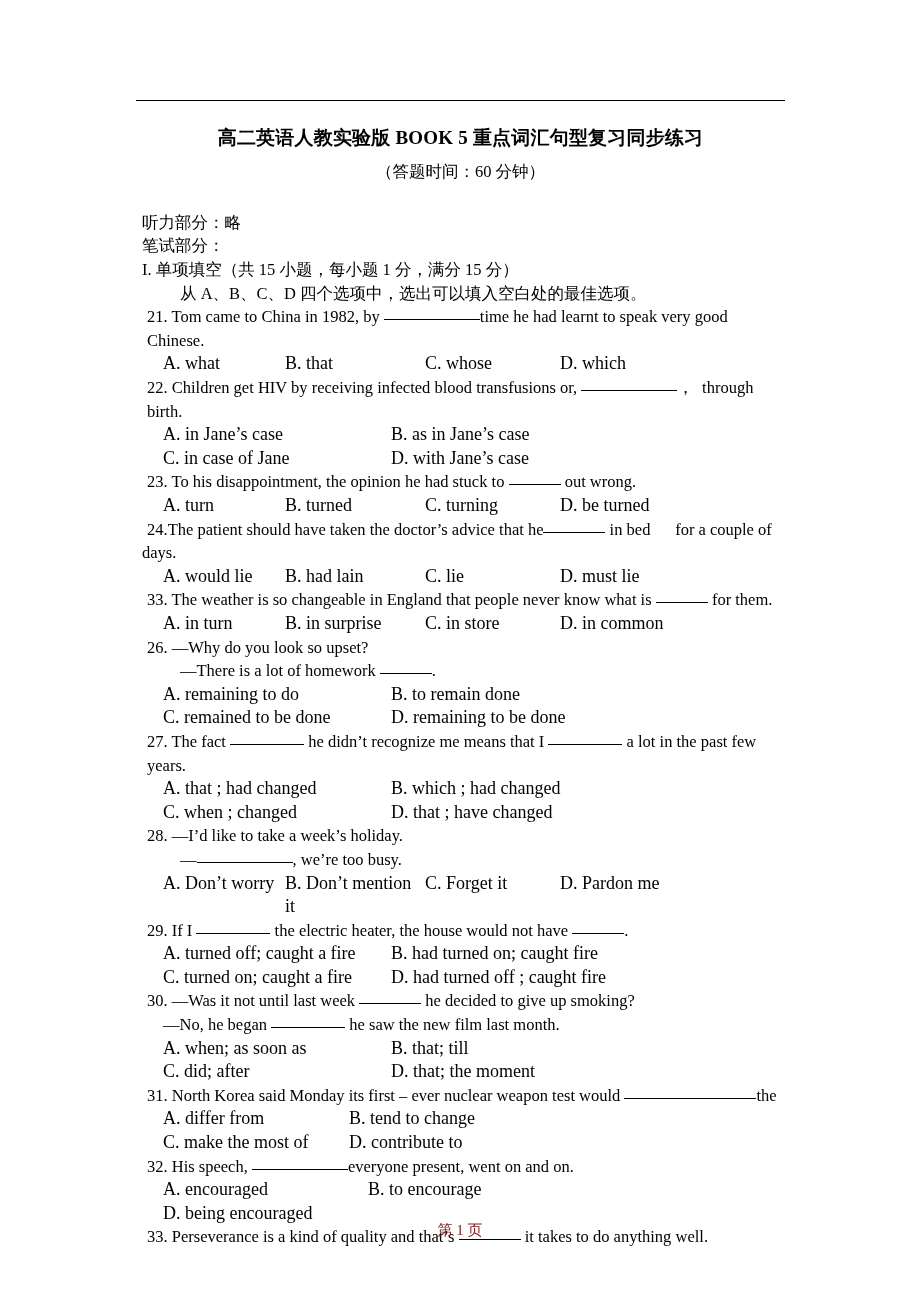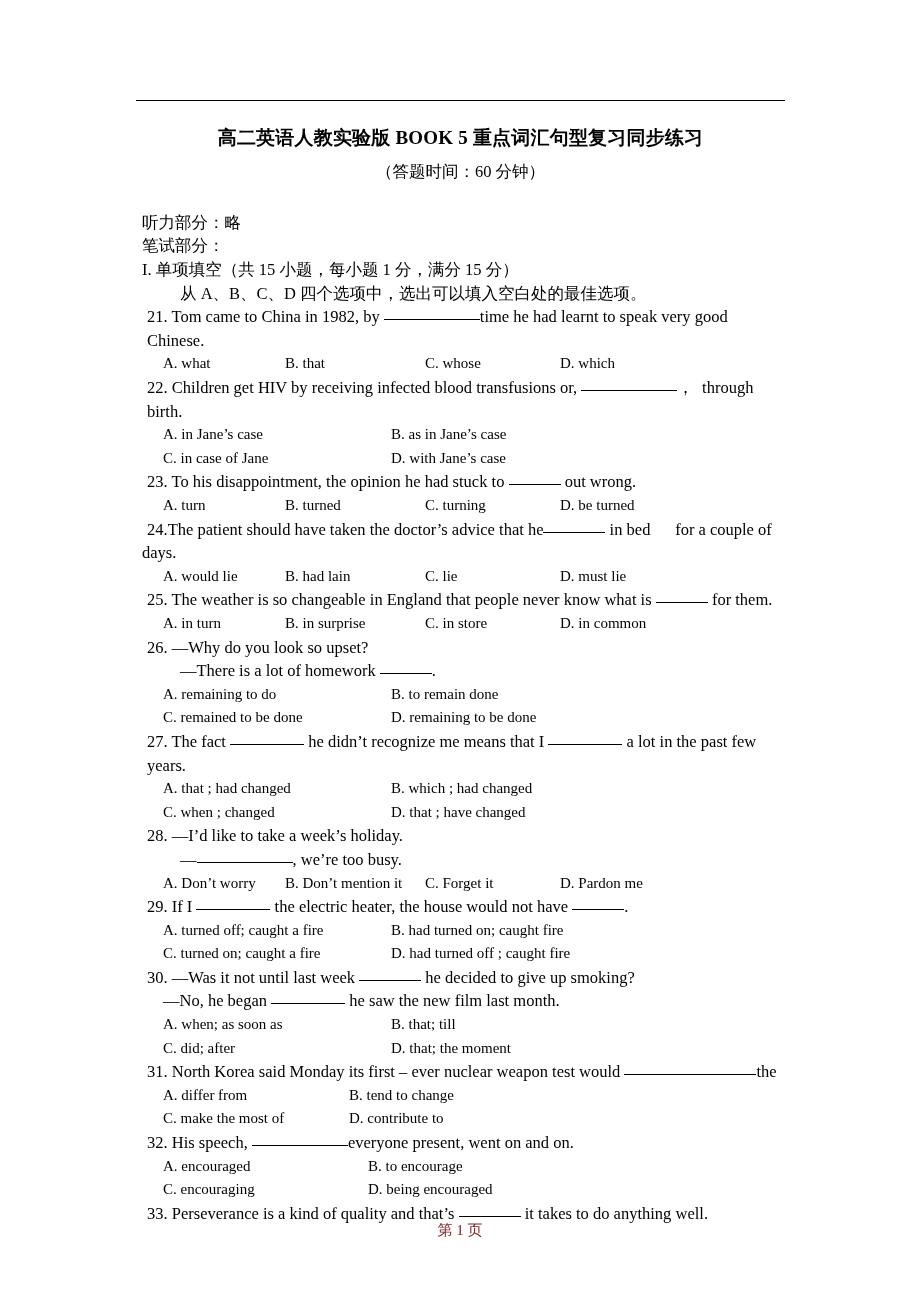--- a/index.html
+++ b/index.html
@@ -66,21 +66,21 @@
   .gap-before-body { height: 26px; }
 
   .ind0 { padding-left: 6px; }      
   .ind1 { padding-left: 11px; }     
   .ind2 { padding-left: 27px; }     
   .ind3 { padding-left: 44px; }     
 
   
   .opts {
     display: flex;
-    font-size: 15px;
+    font-size: 18px;
     line-height: 23.6px;
   }
   .opts .o { flex: 0 0 auto; }
   
   .o4a { width: 122px; }
   .o4b { width: 140px; }
   .o4c { width: 135px; }
   .o4d { width: auto; }
   
   .o2a { width: 228px; }
@@ -161,21 +161,21 @@
 
     <div class="line ind1"><span>24.The patient should have taken the doctor’s advice that he</span><span class="blank b-md"></span><span> in bed      for a couple of</span></div>
     <div class="line ind0">days.</div>
     <div class="opts ind2">
       <span class="o o4a">A. would lie</span>
       <span class="o o4b">B. had lain</span>
       <span class="o o4c">C. lie</span>
       <span class="o o4d">D. must lie</span>
     </div>
 
-    <div class="line ind1"><span>25. The weather is so changeable in England that people never know what is </span><span class="blank b-sm"></span><span> for them.</span></div>
+    <div class="line ind1"><span>33. The weather is so changeable in England that people never know what is </span><span class="blank b-sm"></span><span> for them.</span></div>
     <div class="opts ind2">
       <span class="o o4a">A. in turn</span>
       <span class="o o4b">B. in surprise</span>
       <span class="o o4c">C. in store</span>
       <span class="o o4d">D. in common</span>
     </div>
 
     <div class="line ind1">26. —Why do you look so upset?</div>
     <div class="line ind3"><span>—There is a lot of homework </span><span class="blank b-sm"></span><span>.</span></div>
     <div class="opts ind2">
@@ -236,21 +236,20 @@
       <span class="o o2a-narrow">C. make the most of</span>
       <span class="o o2b">D. contribute to</span>
     </div>
 
     <div class="line ind1"><span>32. His speech, </span><span class="blank b-xl"></span><span>everyone present, went on and on.</span></div>
     <div class="opts ind2">
       <span class="o o2a-mid">A. encouraged</span>
       <span class="o o2b">B. to encourage</span>
     </div>
     <div class="opts ind2">
-      <span class="o o2a-mid">C. encouraging</span>
       <span class="o o2b">D. being encouraged</span>
     </div>
 
     <div class="line ind1"><span>33. Perseverance is a kind of quality and that’s </span><span class="blank b-md"></span><span> it takes to do anything well.</span></div>
 
   </div>
 
   <div class="footer">第 1 页</div>
 
 </div>

